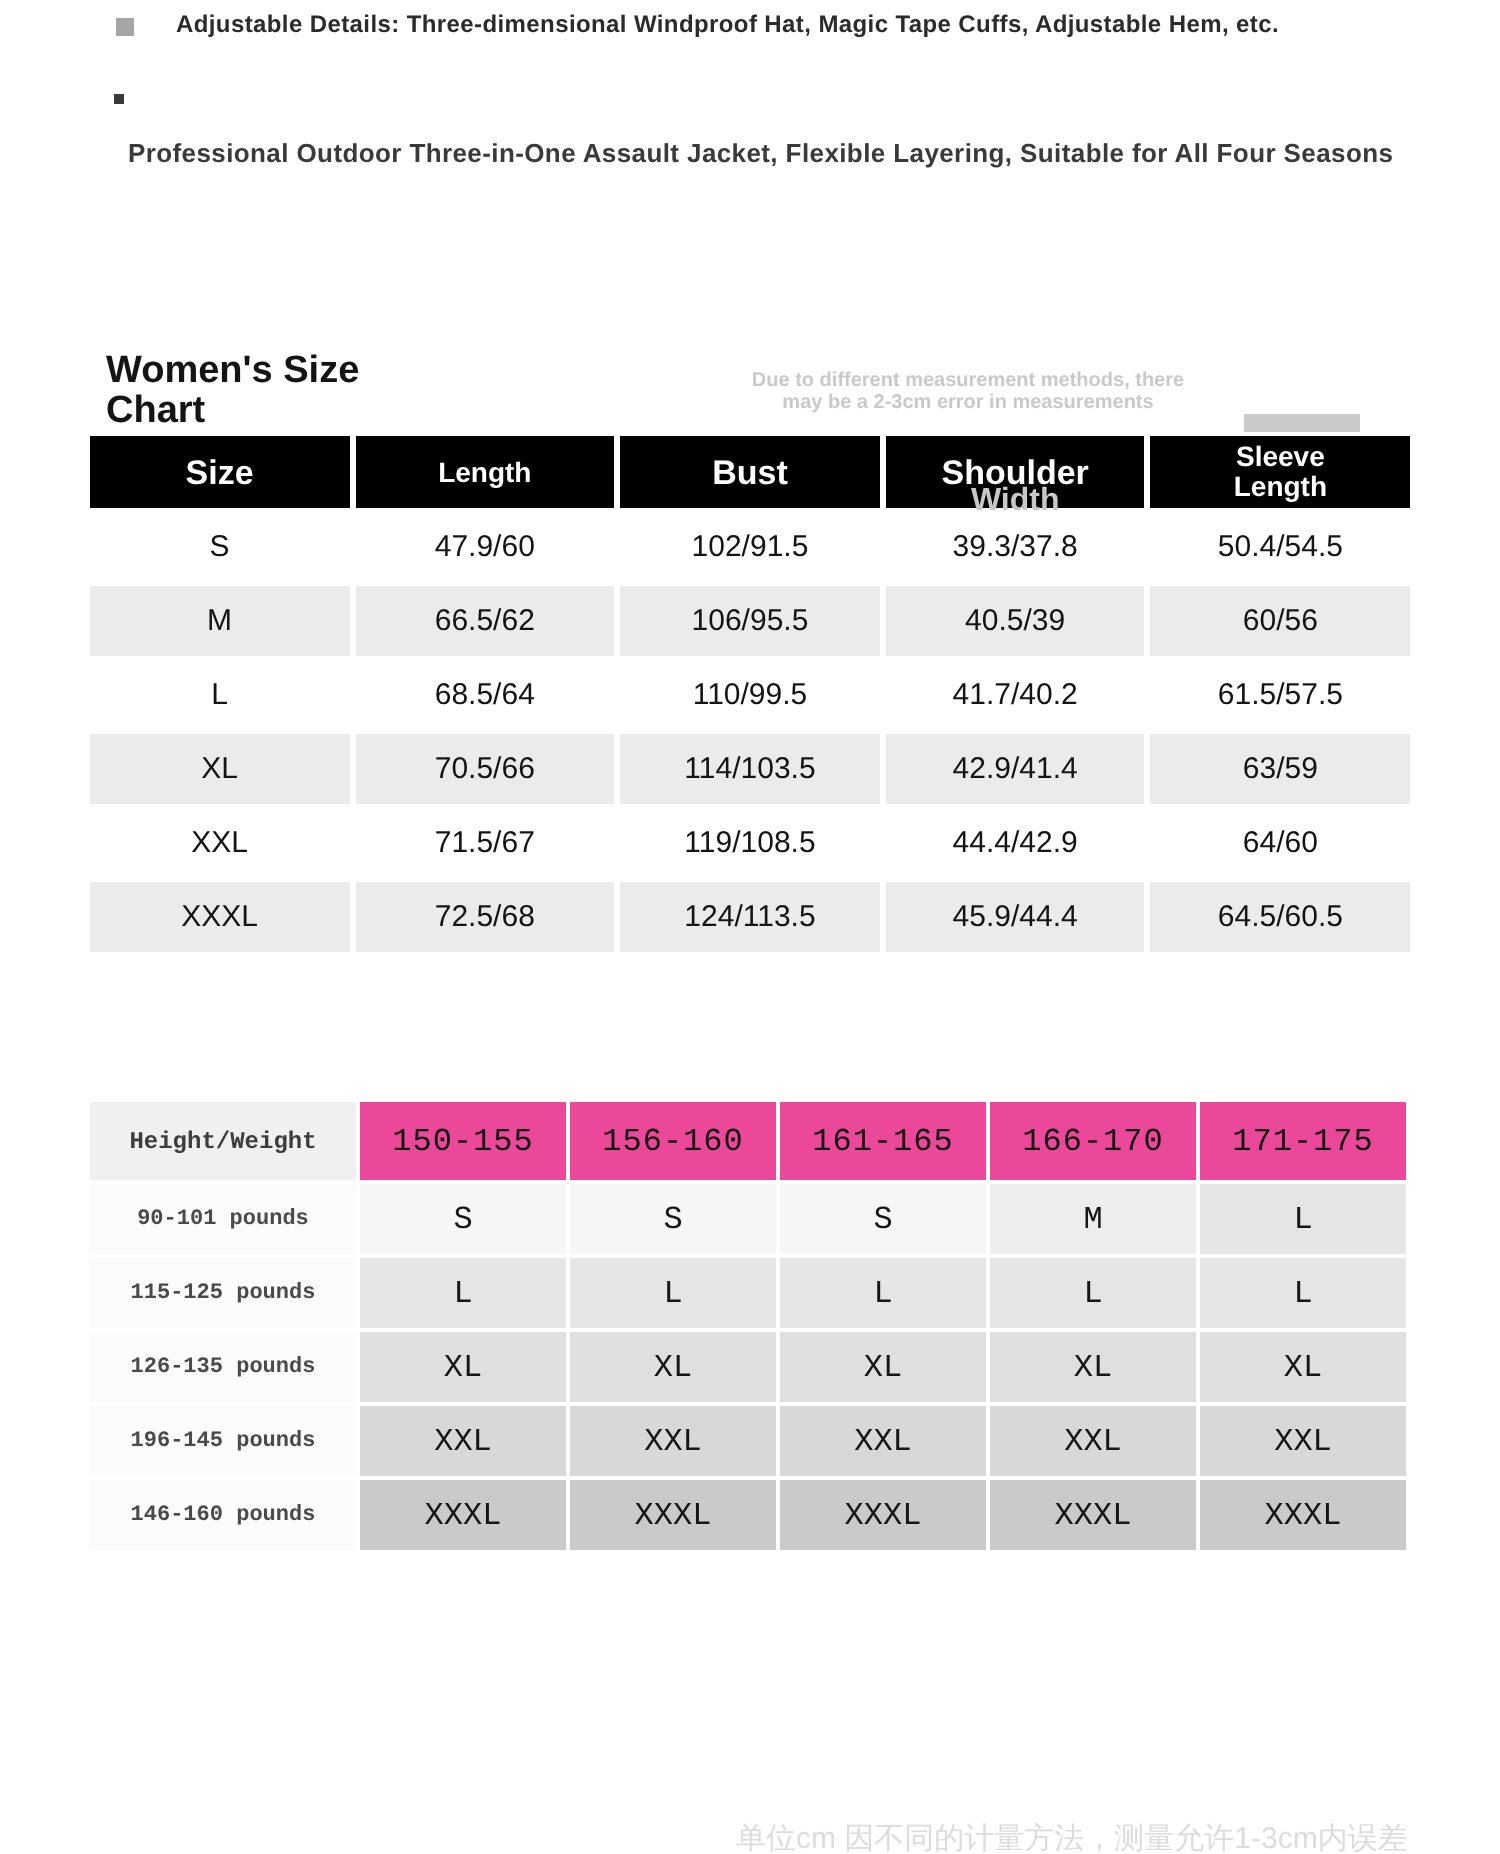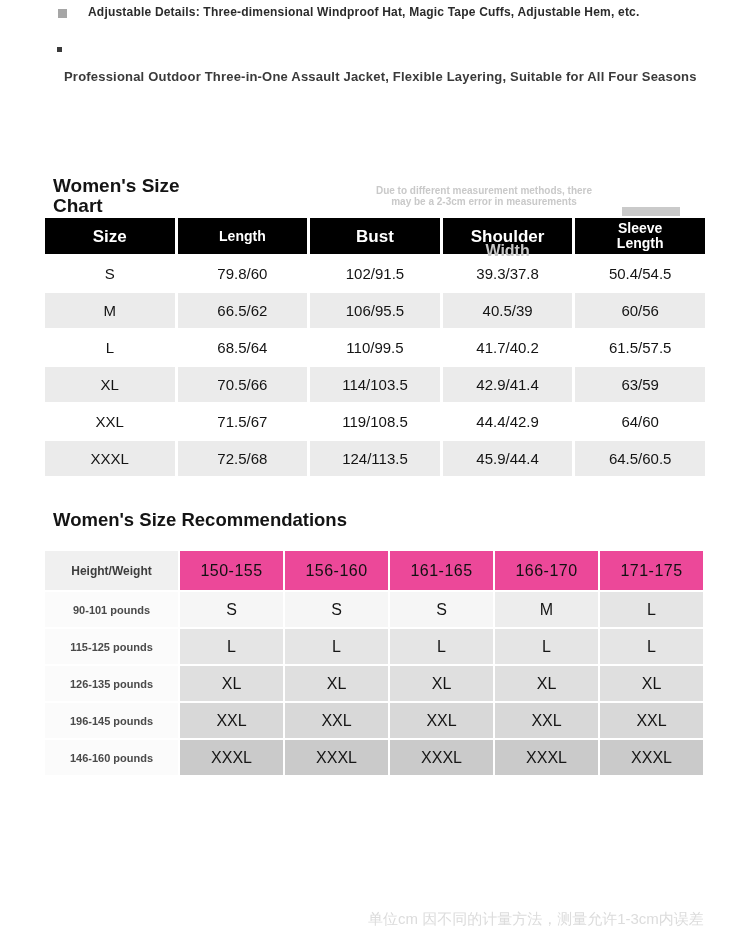--- a/index.html
+++ b/index.html
@@ -23,21 +23,21 @@
   table.t1 { position:absolute; left:42px; top:216px; width:666px; border-collapse:separate; border-spacing:3px 2px; table-layout:fixed; }
   table.t1 thead th { position:relative; background:#000; color:#fff; font-weight:bold; font-size:17px; height:34px; text-align:center; vertical-align:middle; overflow:visible; }
   table.t1 thead th.small { font-size:14px; }
   table.t1 thead th .hline { line-height:15px; }
   table.t1 thead th .overflow-word { position:absolute; left:0; right:0; top:24px; text-align:center; color:#c8c8c8; font-size:16px; font-weight:bold; }
   table.t1 tbody td { height:33px; text-align:center; vertical-align:middle; font-size:15px; color:#141414; background:#ffffff; }
   table.t1 tbody tr.alt td { background:#ebebeb; }
 
   
   .r-title { position:absolute; left:53px; top:509px; font-size:18.5px; font-weight:bold; color:#141414; }
-  table.t2 { position:absolute; left:43px; top:549px; width:662px; border-collapse:separate; border-spacing:2px 2px; table-layout:fixed; }
+  table.t2 { position:absolute; left:43px; top:549px; width:662px; border-collapse:separate; border-spacing:2px 2px; table-layout:fixed;font-family:Liberation Mono, monospace; }
   table.t2 thead th { height:37px; text-align:center; vertical-align:middle; }
   table.t2 thead th.corner { width:131px; background:#f0f0f0; font-size:12px; font-weight:bold; color:#3d3d3d; }
   table.t2 thead th.range { background:#ec4899; font-size:16px; font-weight:normal; color:#111; letter-spacing:0.5px; }
   table.t2 tbody td { height:33px; text-align:center; vertical-align:middle; }
   table.t2 tbody td.rowlabel { font-size:11px; font-weight:bold; color:#4a4a4a; background:#fbfbfb; }
   table.t2 tbody td.sizecell { font-size:16px; color:#161616; }
 
   
   .m-title { position:absolute; left:53px; top:902px; font-size:16.5px; font-weight:bold; color:#141414;margin-top:44px; }
   .m-note { position:absolute; left:368px; top:910px; font-size:15px; color:#dcdcdc; white-space:nowrap; }
@@ -83,21 +83,21 @@
           </th>
           <th class="small">
             <div class="hline">Sleeve</div>
             <div class="hline">Length</div>
           </th>
         </tr>
       </thead>
     <tbody id="t1-body">
         <tr>
           <td>S</td>
-          <td>79.8/60</td>
+          <td>47.9/60</td>
           <td>102/91.5</td>
           <td>39.3/37.8</td>
           <td>50.4/54.5</td>
         </tr>
         <tr class="alt">
           <td>M</td>
           <td>66.5/62</td>
           <td>106/95.5</td>
           <td>40.5/39</td>
           <td>60/56</td>
@@ -126,21 +126,20 @@
         <tr class="alt">
           <td>XXXL</td>
           <td>72.5/68</td>
           <td>124/113.5</td>
           <td>45.9/44.4</td>
           <td>64.5/60.5</td>
         </tr>
       </tbody>
   </table>
 
-  <div class="r-title">Women's Size Recommendations</div>
 
   <table class="t2">
     <thead>
         <tr id="t2-head">
           <th class="corner">Height/Weight</th>
           <th class="range">150-155</th>
           <th class="range">156-160</th>
           <th class="range">161-165</th>
           <th class="range">166-170</th>
           <th class="range">171-175</th>

